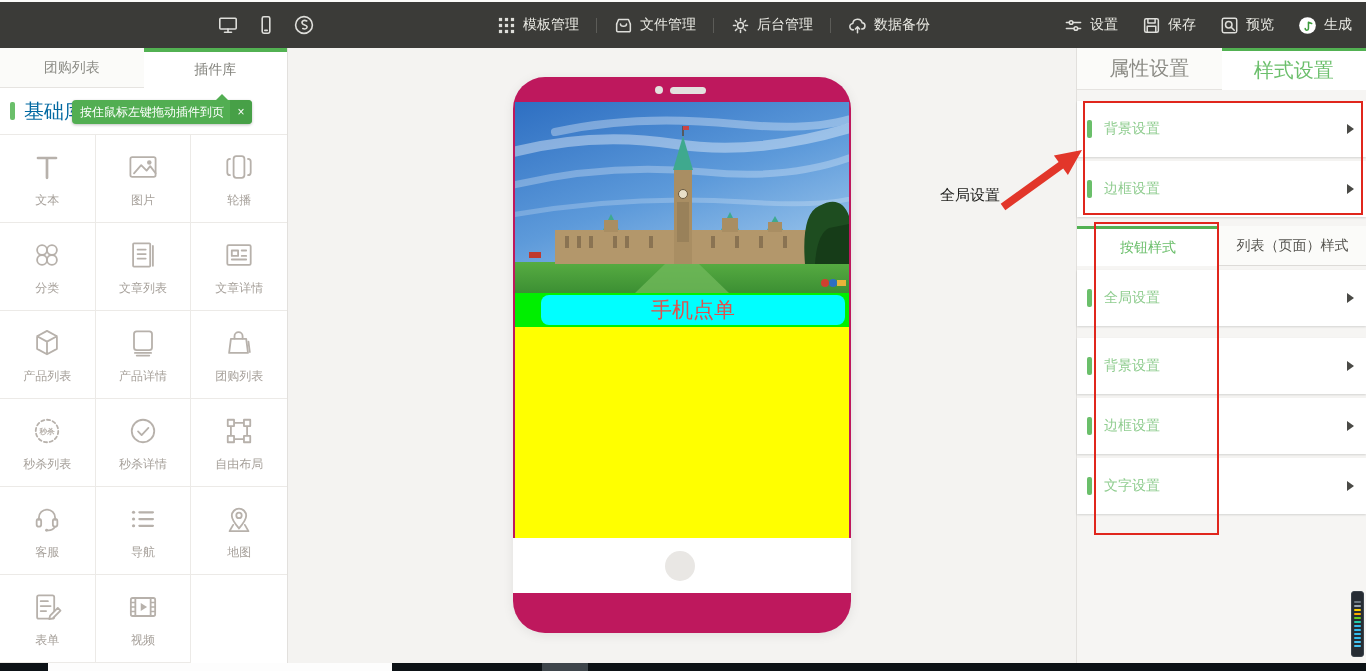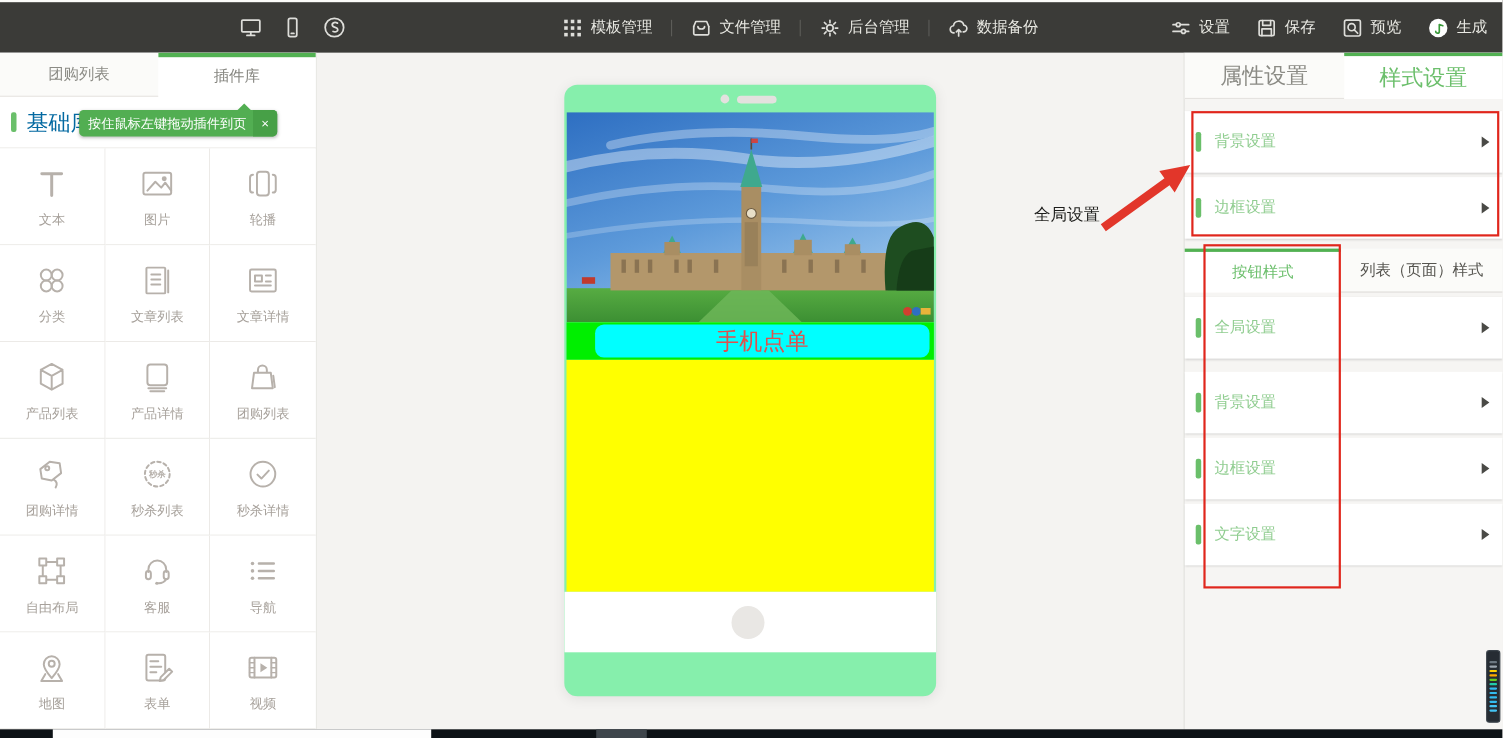--- a/index.html
+++ b/index.html
@@ -7,21 +7,21 @@
   body {
     width:1366px; height:671px; overflow:hidden; position:relative;
     font-family:"Liberation Sans","DejaVu Sans",sans-serif;
     background:#f4f3f1;
   }
   
   .topbar { height:48px; background:#3b3b38; border-top:2px solid #fbfbf9;
     position:relative; color:#e9e9e3; font-size:14px; }
   .tb-group { position:absolute; top:0; height:46px; display:flex; align-items:center; }
   .tb-left   { left:218px; gap:18px; }
-  .tb-center { left:511px; }
+  .tb-center { left:497px; }
   .tb-right  { right:14px; gap:24px; }
   .tb-item { display:flex; align-items:center; gap:7px; cursor:pointer; white-space:nowrap; }
   .tb-item svg { width:19px; height:19px; color:#dededa; display:block; }
   .tb-icon-btn svg { width:20px; height:20px; color:#dededa; display:block; }
   .tb-sep { width:1px; height:15px; background:#5c5c58; margin:0 17px; }
   .green-ic { color:#4db34d !important; }
 
   
   .main { display:flex; height:615px; }
 
@@ -44,21 +44,21 @@
   .plugin-grid { display:grid; grid-template-columns:repeat(3,1fr); border-top:1px solid #eceae7; }
   .plugin-cell { height:88px; background:#fff; border-right:1px solid #eceae7; border-bottom:1px solid #eceae7;
     display:flex; flex-direction:column; align-items:center; justify-content:center; gap:7px; cursor:grab; }
   .plugin-cell:nth-child(3n) { border-right:none; }
   .plugin-cell svg { width:36px; height:36px; color:#b7b1ab; display:block; }
   .plugin-label { font-size:12px; color:#a7a19b; }
 
   
   .canvas { flex:1; position:relative; background:#f4f3f1; }
   .phone { position:absolute; left:225px; top:29px; width:338px; height:556px;
-    background:#86efac; border-radius:12px; box-shadow:0 2px 12px rgba(0,0,0,.08); overflow:hidden; }
+    background:#be185d; border-radius:32px; box-shadow:0 2px 12px rgba(0,0,0,.08); overflow:hidden; }
   .phone-top { height:25px; position:relative; }
   .cam { position:absolute; left:142px; top:9px; width:8px; height:8px; border-radius:50%; background:#e3e1de; }
   .speaker { position:absolute; left:157px; top:10px; width:36px; height:7px; border-radius:4px; background:#e3e1de; }
   .screen { margin:0 2px; }
   .hero { height:191px; } .hero svg { display:block; width:100%; height:100%; }
   .titlebar { height:34px; background:#00ef00; position:relative; }
   .titlebox { position:absolute; left:26px; right:4px; top:2px; bottom:2px; background:#00ffff;
     border-radius:8px; display:flex; align-items:center; justify-content:center;
     color:#e0514d; font-size:21px; }
   .yellowzone { height:211px; background:#ffff00; }
@@ -321,30 +321,20 @@
         </div>
         <div class="plugin-cell">
           <span style="display: flex;">
             <svg viewBox="0 0 40 40" fill="none" stroke="currentColor" stroke-width="2" stroke-linecap="round" stroke-linejoin="round">
               <path d="M11,15.5 h17 l2,15.5 h-21 z"></path>
               <path d="M15,15 v-2.5 a4.5,4.5 0 0 1 9,0 v2.5"></path>
               <path d="M30.5,18.5 l1.5,11.5"></path>
             </svg>
           </span>
           <span class="plugin-label">团购列表</span>
-        </div>
-        <div class="plugin-cell">
-          <span style="display: flex;">
-            <svg viewBox="0 0 40 40" fill="none" stroke="currentColor" stroke-width="2" stroke-linecap="round" stroke-linejoin="round">
-              <path d="M8.5,15 L18,7.5 l10,1.5 1.5,10 L20,26.5 l-10,-2 z"></path>
-              <circle cx="15.5" cy="14" r="2"></circle>
-              <path d="M22,25.5 q5,3 2,8"></path>
-            </svg>
-          </span>
-          <span class="plugin-label">团购详情</span>
         </div>
         <div class="plugin-cell">
           <span style="display: flex;">
             <svg viewBox="0 0 40 40" fill="none" stroke="currentColor" stroke-width="2" stroke-linecap="round" stroke-linejoin="round">
               <circle cx="20" cy="20" r="12.5" stroke-dasharray="3.5,3"></circle>
               <text x="20" y="23" font-size="8.5" text-anchor="middle" fill="currentColor" stroke="none" font-weight="bold">秒杀</text>
             </svg>
           </span>
           <span class="plugin-label">秒杀列表</span>
         </div>

